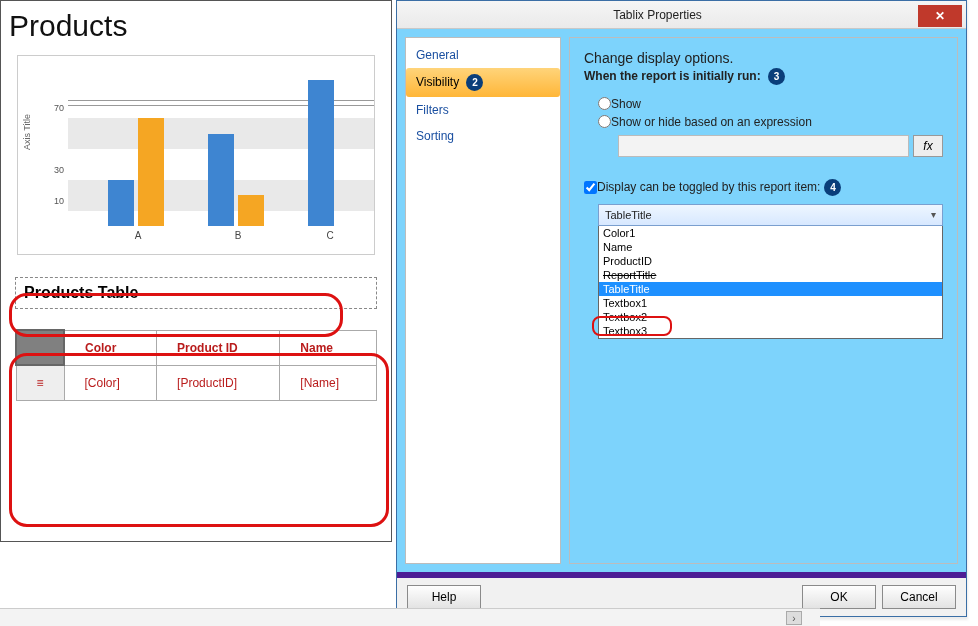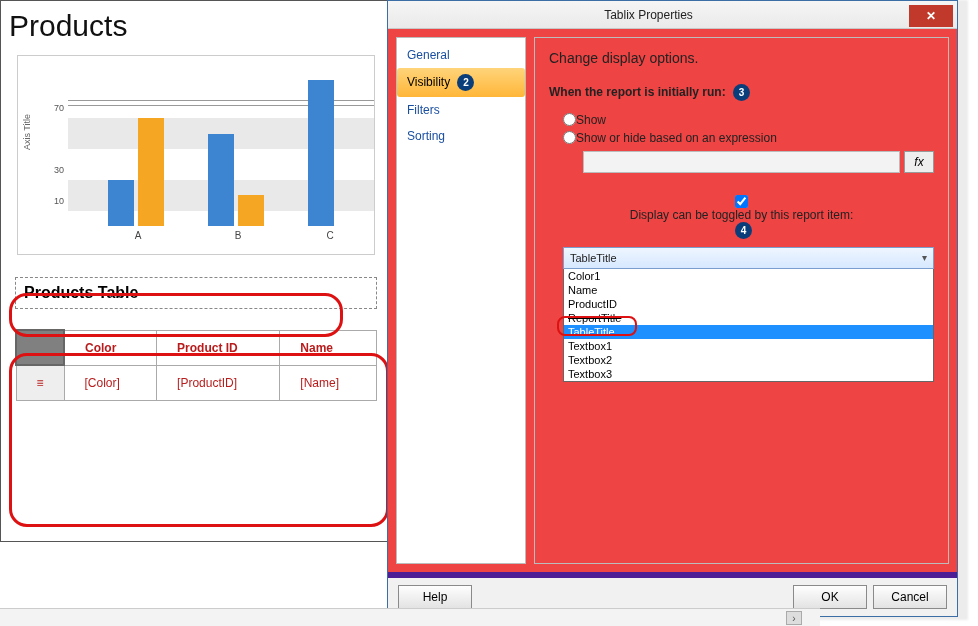--- a/index.html
+++ b/index.html
@@ -26,32 +26,32 @@
 .table-title { border: 1px dashed #888; padding: 6px 8px; font-size: 16px; font-weight: bold; background:#fff; }
 
 .tablix { margin: 20px 14px 0; }
 .tablix table { width: 100%; border-collapse: collapse; }
 .tablix th, .tablix td { border: 1px solid #aaa; padding: 10px 20px; font-size: 12px; text-align: left; color: #b91c1c; }
 .tablix .hdr0 { width: 10px; background: #808080; border:2px solid #666; }
 .rowhandle { width:12px; background:#eee; border:1px solid #bbb; font-size:8px; color:#777; text-align:center; }
 
 
 .dialog-shadow { position:absolute; left:398px; top:0; width:570px; height:620px; background:#999; opacity:.18; filter:blur(1px); }
-.dialog { position:absolute; left:387px; top:0; width:571px; height:617px; background:#ef4444; border:1px solid #3a6ea5; }
+.dialog { position:absolute; left:396px; top:0; width:571px; height:617px; background:#7dd3fc; border:1px solid #3a6ea5; }
 .titlebar { height:28px; background: linear-gradient(#f5f5f5,#eaeaea); border-bottom:1px solid #c8c8c8; display:flex; align-items:center; }
 .titlebar .title { flex:1; text-align:center; font-size:12px; color:#222; }
 .closebtn { width:44px; height:22px; margin:3px 4px 0 0; background:#c0392b; color:#fff; display:flex; align-items:center; justify-content:center; font-size:12px; font-weight:bold; }
 
 .dialog-body { display:flex; height: calc(100% - 28px - 44px); }
-.navpane { width: 130px; border:1px solid #bcbcbc; margin:8px; padding-top:4px; background:#fff; }
+.navpane { width: 156px; border:1px solid #bcbcbc; margin:8px; padding-top:4px; background:#fff; }
 .navitem { font-size:12px; color:#1a4fa0; padding:6px 10px; cursor:default; }
 .navitem.active { background: linear-gradient(#ffd47a,#ffb638); border-radius:3px; color:#000; position:relative; }
 
 .content { flex:1; margin:8px 8px 8px 0; border:1px solid #bcbcbc; padding:12px 14px; font-size:12px; color:#222; position:relative; }
-.section-title { font-size:14px; margin-bottom:18px; }
+.section-title { font-size:14px; margin-bottom:2px; }
 .lbl-bold { font-weight:bold; margin-bottom:10px; display:inline-block; }
 
 .radio-row, .check-row { display:flex; align-items:center; gap:0; margin:4px 0 4px 14px; font-size:12px; }
 input[type=radio], input[type=checkbox] { margin:0; }
 .expr-input { display:flex; gap:4px; margin:6px 0 0 34px;align-items:flex-end; }
 .expr-input .txt { flex:1; height:22px; border:1px solid #bbb; background:#f3f3f3; }
 .expr-input .fx { width:30px; height:22px; border:1px solid #999; background:#eee; font-style:italic; font-size:12px; }
 
 .combo { margin:8px 0 0 14px; height:22px; border:1px solid #7a9fcf; background:linear-gradient(#eef6ff,#d7e8ff); display:flex; align-items:center; padding:0 6px; font-size:11px; position:relative; }
 .combo .chev { position:absolute; right:6px; font-size:10px; color:#555; }
@@ -160,21 +160,21 @@
         <input type="radio" name="vis" style="">
         <span>Show or hide based on an expression</span>
       </label>
       <div class="expr-input">
         <div class="txt"></div>
         <button class="fx">fx</button>
       </div>
 
       <div style="height:18px"></div>
 
-      <label class="check-row" style="margin-left:0;flex-direction:column;">
+      <label class="check-row" style="margin-left:0;">
         <input type="checkbox" checked="" style="">
         <span>Display can be toggled by this report item:</span>
         <span class="badge">4</span>
       </label>
 
       <div class="combo">
         <span>TableTitle</span>
         <span class="chev">▾</span>
       </div>
       <div class="listbox">

